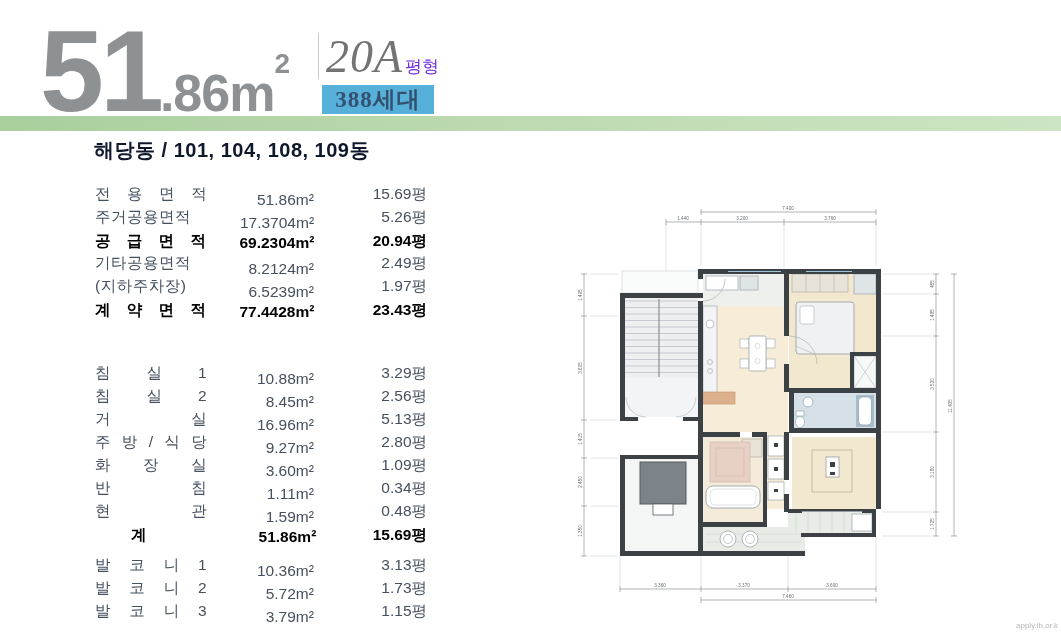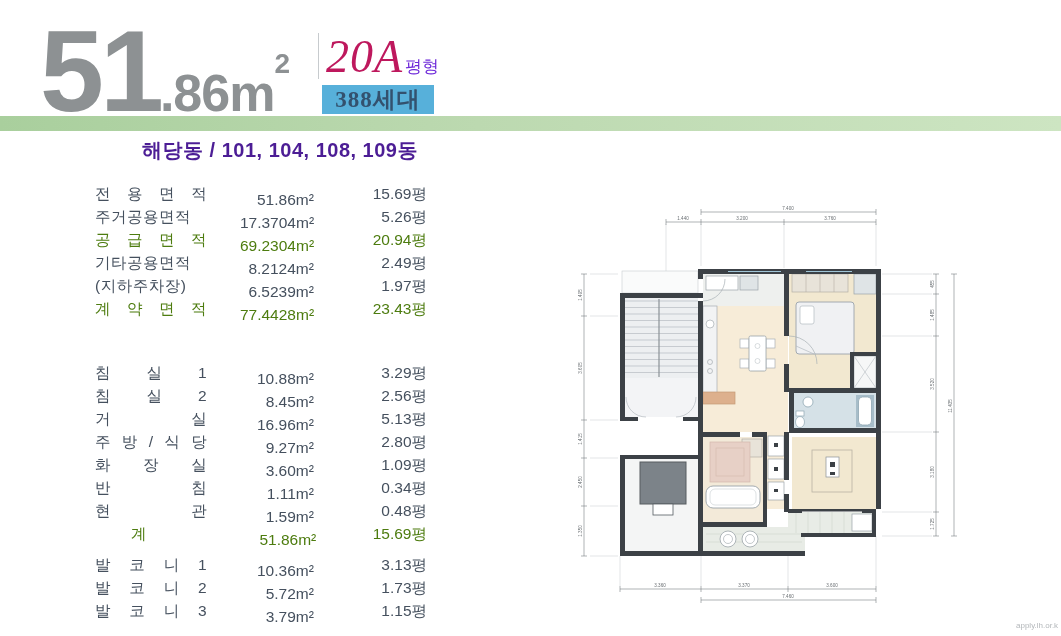--- a/index.html
+++ b/index.html
@@ -8,39 +8,39 @@
 
   
   .title-block{position:absolute;left:40px;top:14px;color:#8d9193;white-space:nowrap;}
   .title-big{font-size:115px;font-weight:bold;letter-spacing:-4px;line-height:1;}
   .title-small{font-size:52px;font-weight:bold;letter-spacing:-1px;}
   .title-sup{font-size:28px;font-weight:bold;vertical-align:38px;}
 
   .type-block{position:absolute;left:318px;top:30px;}
   .type-divider{position:absolute;left:0;top:3px;width:1px;height:46px;background:#c7cbce;}
   .type-row{padding-left:8px;white-space:nowrap;}
-  .type-code{font-family:"Liberation Serif", serif;font-style:italic;font-size:46px;color:#be185d;letter-spacing:1px;}
+  .type-code{font-family:"Liberation Serif", serif;font-style:italic;font-size:46px;color:#737373;letter-spacing:1px;}
   .type-suffix{font-size:17px;color:#6d28d9;margin-left:2px;}
   .badge{margin-top:2px;margin-left:4px;width:112px;height:29px;background:#57b0da;
          color:#33516e;font-family:"Liberation Serif", serif;font-size:23px;font-weight:bold;
          display:flex;align-items:center;justify-content:center;letter-spacing:1px;}
 
   .green-bar{position:absolute;left:0;top:116px;width:1061px;height:15px;
              background:linear-gradient(to right,#a9cf9d,#bcd9b0 45%,#cde5c2);}
 
   .subtitle{position:absolute;left:94px;top:137px;font-size:20px;font-weight:bold;
-            color:#4c1d95;letter-spacing:0.5px;white-space:nowrap;margin-left:48px;}
+            color:#0f172a;letter-spacing:0.5px;white-space:nowrap;}
 
   
   .area-table{position:absolute;left:95px;top:183px;width:332px;color:#45505e;}
   .row{display:flex;height:23px;align-items:center;font-size:15.5px;gap:33px;}
   .row .lbl{width:140px;text-align:justify;text-align-last:justify;letter-spacing:0.5px;}
   .row .m2{width:92px;text-align:right;margin-top:11px;}
   .row .py{width:100px;text-align:right;}
-  .row.bold{font-weight:normal;color:#4d7c0f;}
+  .row.bold{font-weight:bold;color:#000000;align-items:flex-end;}
   .row.gap1{margin-top:41px;}
   .row.gap2{margin-top:8px;}
   .row.indent .lbl{padding-left:36px;box-sizing:border-box;text-align-last:left;}
 
   
   .plan{position:absolute;left:556px;top:196px;width:470px;height:430px;}
   .watermark{position:absolute;left:1016px;top:621px;font-size:8px;color:#b3b7ba;white-space:nowrap;}
 
   svg text.dim{font-family:"Liberation Sans", sans-serif;font-size:4.6px;fill:#6a6f73;}
 </style>

